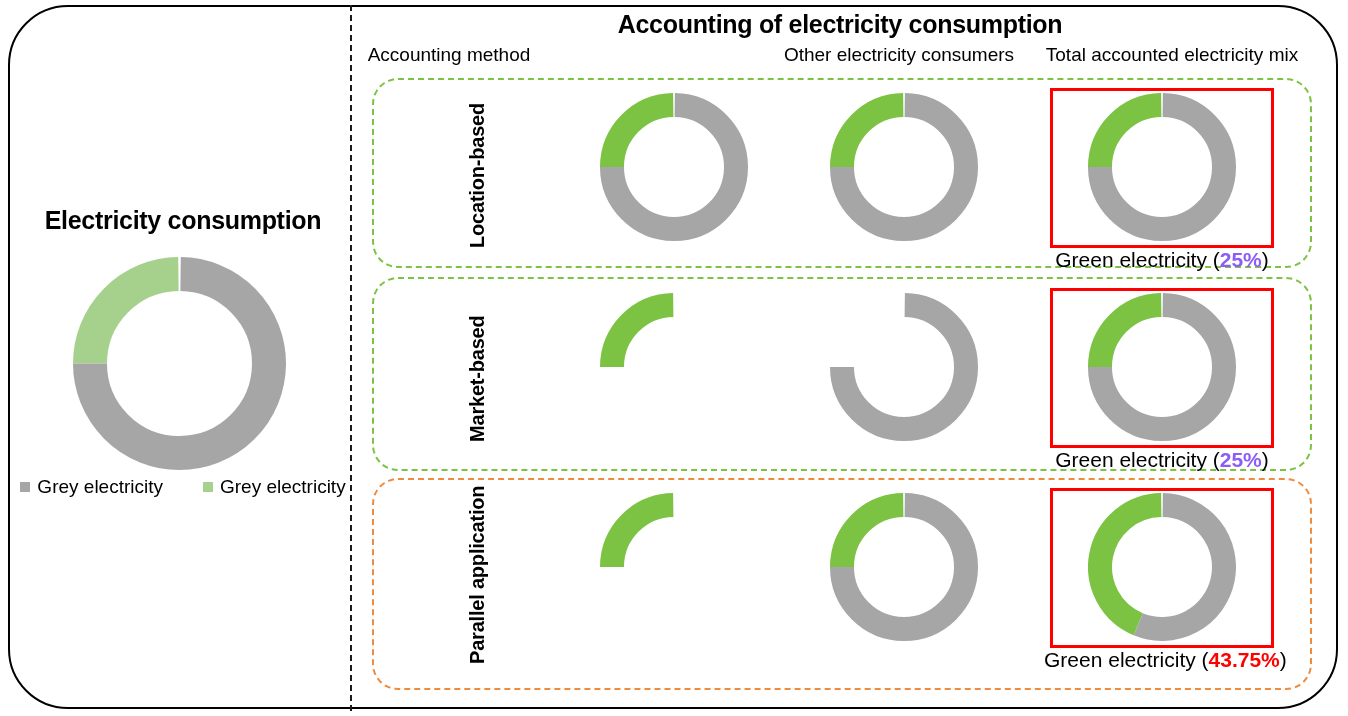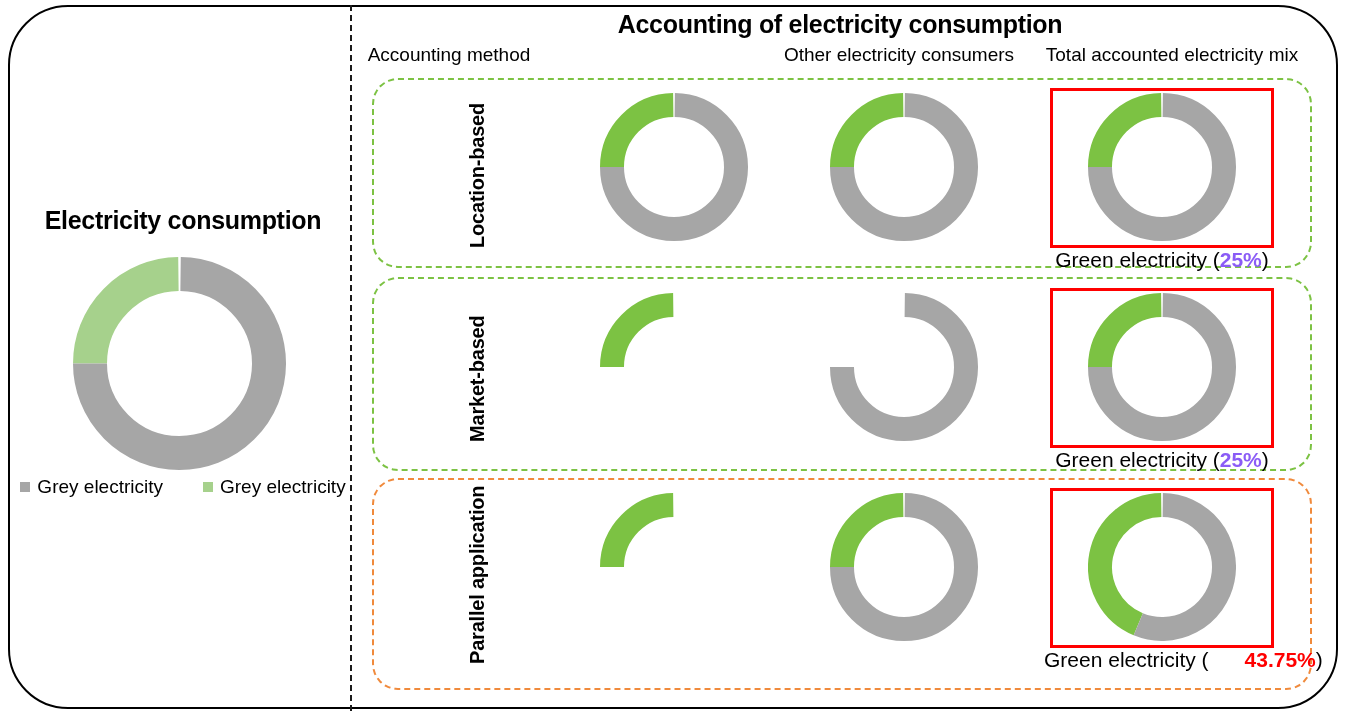--- a/index.html
+++ b/index.html
@@ -33,21 +33,21 @@
   #row2{left:372px;top:277px;width:940px;height:194px;border:2px dashed #7cc243;}
   #row3{left:372px;top:478px;width:940px;height:212px;border:2px dashed #f08a3c;}
 
   .rowlabel{position:absolute;font-size:20px;font-weight:bold;white-space:nowrap;
             transform-origin:left top;transform:rotate(-90deg);letter-spacing:-0.2px;}
 
   .donut-cell{position:absolute;}
   .redbox{position:absolute;border:3px solid #ff0000;box-sizing:border-box;}
   .cap{position:absolute;font-size:21px;white-space:nowrap;text-align:center;}
   .cap b.g{color:#8b5cf6;}
-  .cap b.r{color:#ff0000;margin-left:36px;}
+  .cap b.r{color:#ff0000;}
 </style>
 </head>
 <body>
 
 <div id="card"></div>
 <div id="divider"></div>
 
 <div id="gen-title">Electricity consumption</div>
 <div id="gen-donut"><svg width="213" height="213" viewBox="0 0 213 213">
       <path d="M 105.42602577581441 17.006443922672375 A 89.5 89.5 0 0 0 17 106.5" fill="none" stroke="#a6d18c" stroke-width="34"></path>

